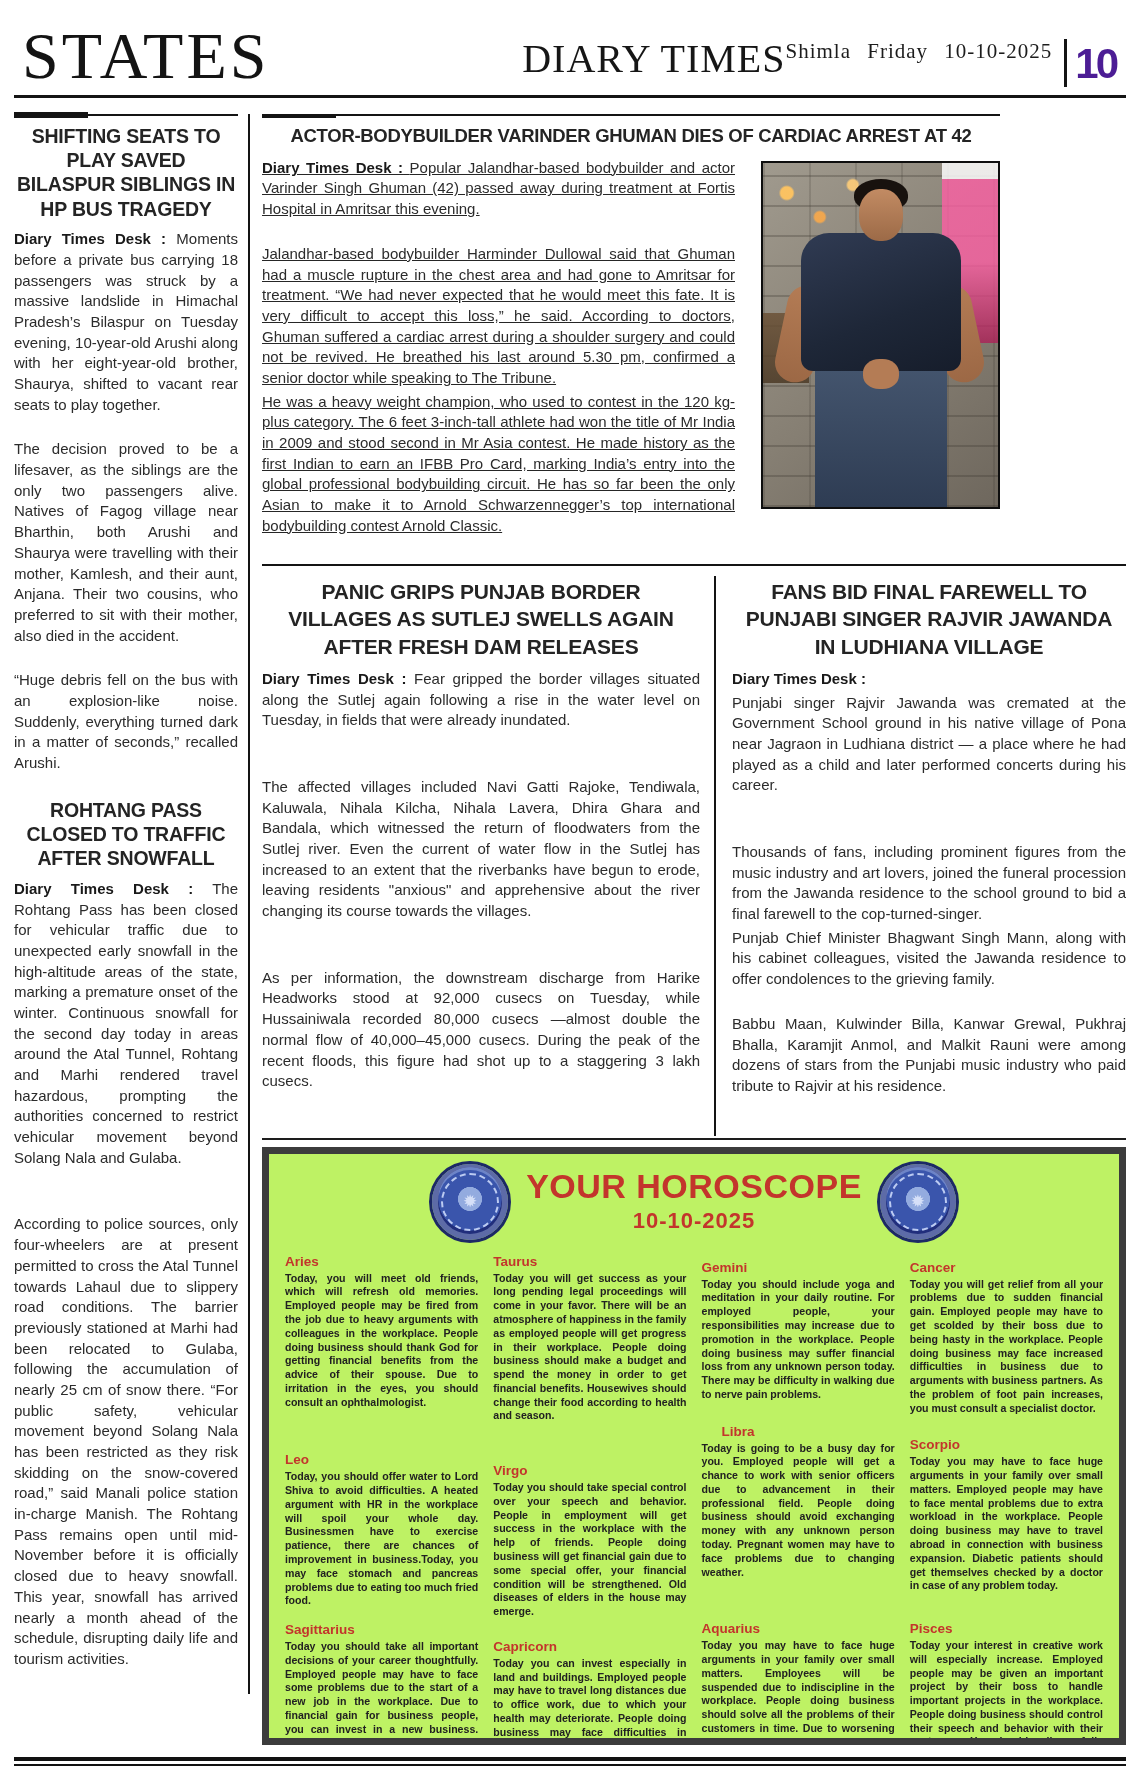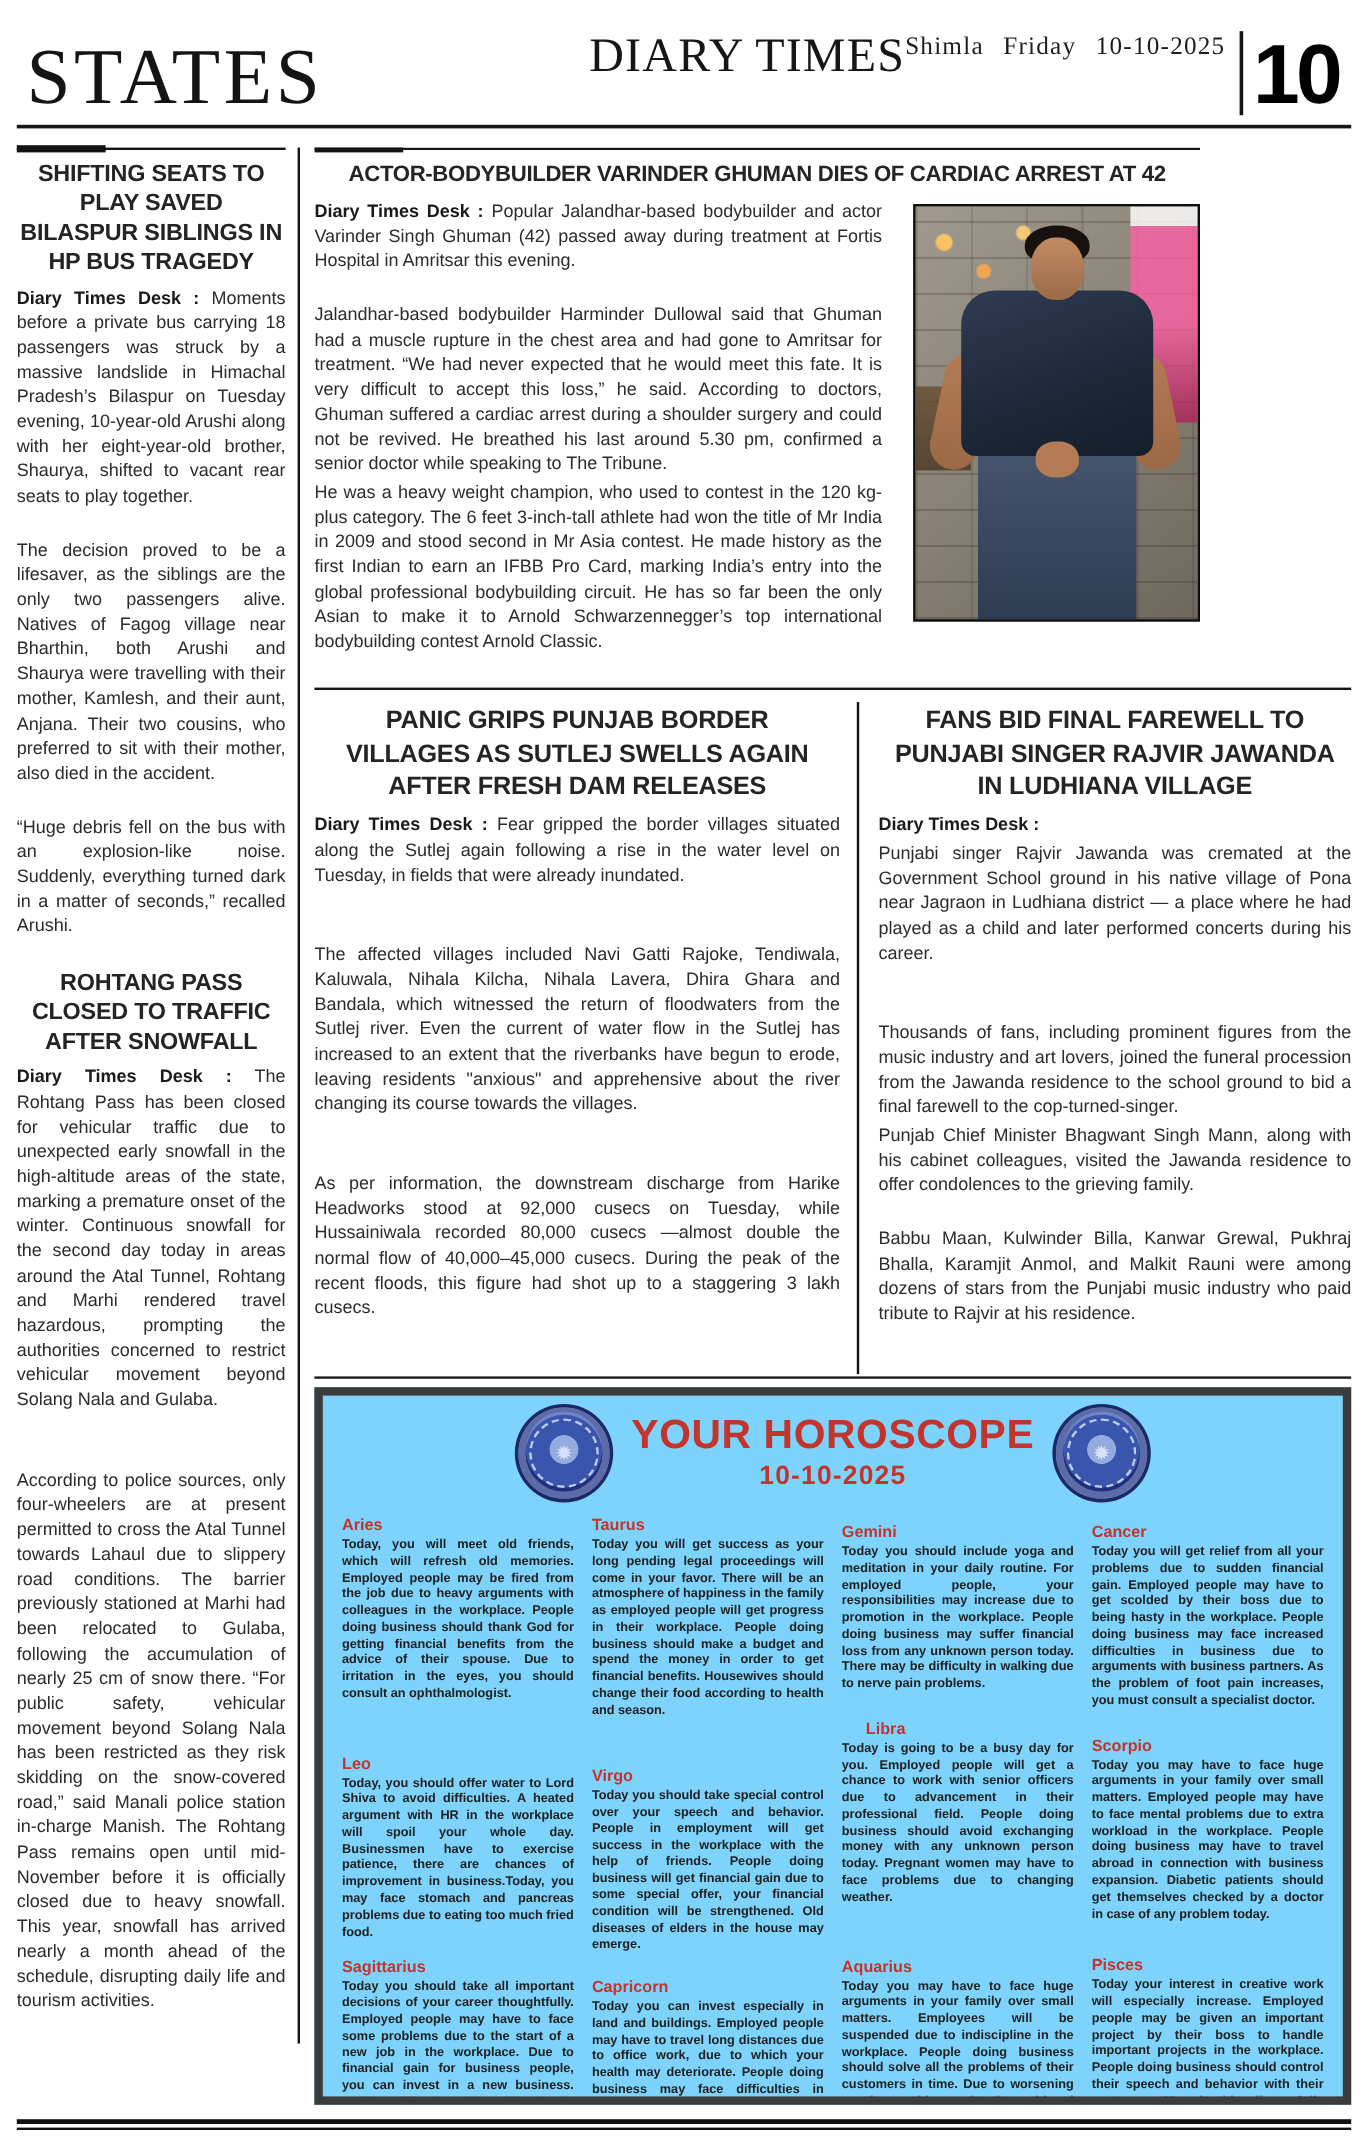--- a/index.html
+++ b/index.html
@@ -11,39 +11,39 @@
   }
   
   .masthead-row { display:flex; justify-content:space-between; align-items:flex-end; padding:0 8px 2px; }
   .section-name { font-family:"Liberation Serif", serif; font-size:66px; line-height:.92; letter-spacing:3px; color:#141414; }
   .mast-right { display:flex; align-items:stretch; }
   .mast-block { display:flex; flex-direction:row; justify-content:flex-end; padding-right:12px; }
   .mast-title { font-family:"Liberation Serif", serif; font-size:40px; line-height:1; letter-spacing:1px; color:#161616; white-space:nowrap; }
   .mast-line { border-top:2.5px solid #141414; margin:5px 0 4px; }
   .mast-date { font-family:"Liberation Serif", serif; font-size:21px; letter-spacing:1px; word-spacing:10px; color:#1c1c1c; }
   .mast-vline { width:3px; background:#141414; }
-  .page-num { font-size:70px; font-weight:bold; letter-spacing:-3px; line-height:.8; color:#000000; padding:8px 2px 6px 8px; align-self:center; }
+  .page-num { font-size:42px; font-weight:bold; letter-spacing:-3px; line-height:.8; color:#4c1d95; padding:8px 2px 6px 8px; align-self:center; }
   .header-rule { border-top:3px solid #141414; margin-top:6px; }
   
   .content-row { display:flex; margin-top:16px; align-items:flex-start; }
   .left-col { width:236px; flex:none; padding-right:10px; border-right:2px solid #141414; }
   .main-col { flex:1; padding-left:12px; }
   .rule-tab { border-top:2px solid #141414; position:relative; margin-bottom:8px; }
   .rule-tab::before { content:""; position:absolute; left:0; top:-4px; width:74px; height:6px; background:#141414; }
   .headline { font-weight:bold; text-align:center; color:#242424; }
   .headline.sm { font-size:19.5px; line-height:1.25; margin:4px 2px 8px; letter-spacing:-.2px; }
   .headline.lg { font-size:18.5px; line-height:1.3; margin:2px 0 10px; letter-spacing:-.3px; white-space:nowrap; }
   .headline.md { font-size:21px; line-height:1.32; margin:2px 6px 8px; letter-spacing:-.2px; }
   .body { font-size:15px; line-height:1.38; text-align:justify; margin-bottom:24px; color:#2b2b2b; }
   .body.mb2 { margin-bottom:3px; }
   .body.gap-lg { margin-top:46px; }
   .desk { font-weight:bold; color:#191919; }
   
   .top-article { width:738px; height:444px; overflow:hidden; }
-  .gh-row { display:flex; gap:26px; }
+  .gh-row { display:flex; gap:26px;text-decoration:underline; }
   .gh-text { flex:1; }
   .hrule { border-top:2.5px solid #141414; margin:6px 0 10px; }
   .thin-rule { border-top:2px solid #1d1d1d; margin:2px 0 7px; }
   
   .photo { width:239px; height:348px; flex:none; position:relative; overflow:hidden; border:2px solid #0e0e0e; background:#8b8478; margin-top:3px; }
   .ph-bg { position:absolute; inset:0;
     background:
       repeating-linear-gradient(0deg, rgba(55,50,43,.28) 0 2px, transparent 2px 30px),
       repeating-linear-gradient(90deg, rgba(55,50,43,.18) 0 2px, transparent 2px 46px),
       linear-gradient(140deg,#a09a8e 0%,#867f73 55%,#6e675d 100%); }
@@ -163,21 +163,21 @@
           <p class="body mb2"><b class="desk">Diary Times Desk :</b></p>
           <p class="body">Punjabi singer Rajvir Jawanda was cremated at the Government School ground in his native village of Pona near Jagraon in Ludhiana district — a place where he had played as a child and later performed concerts during his career.</p>
           <p class="body mb2 gap-lg">Thousands of fans, including prominent figures from the music industry and art lovers, joined the funeral procession from the Jawanda residence to the school ground to bid a final farewell to the cop-turned-singer.</p>
           <p class="body">Punjab Chief Minister Bhagwant Singh Mann, along with his cabinet colleagues, visited the Jawanda residence to offer condolences to the grieving family.</p>
           <p class="body">Babbu Maan, Kulwinder Billa, Kanwar Grewal, Pukhraj Bhalla, Karamjit Anmol, and Malkit Rauni were among dozens of stars from the Punjabi music industry who paid tribute to Rajvir at his residence.</p>
         </article>
       </section>
 
       <div class="thin-rule"></div>
 
-      <section class="horoscope" style="background:#7dd3fc;">
+      <section class="horoscope" style="background:#bef264;">
         <div class="h-head">
           <div class="zodiac-wheel"></div>
           <div>
             <div class="h-title" style="color:#C3352C;">YOUR HOROSCOPE</div>
             <div class="h-date" style="color:#C3352C;">10-10-2025</div>
           </div>
           <div class="zodiac-wheel"></div>
         </div>
         <div class="h-cols">
           <div class="h-col">

